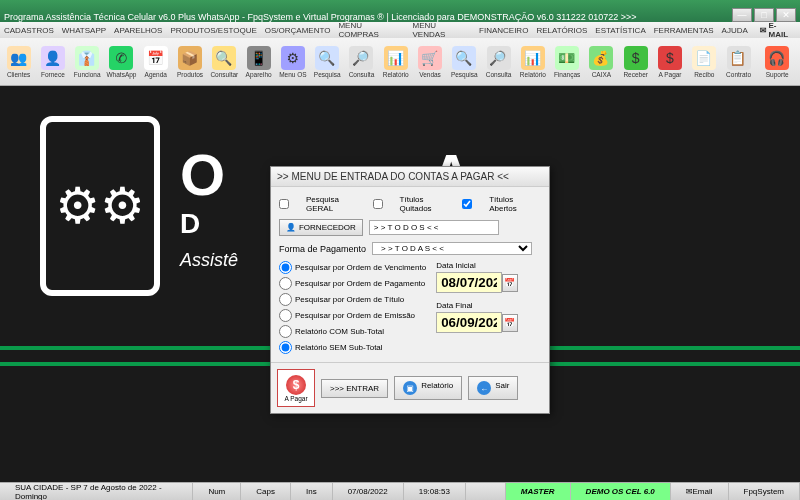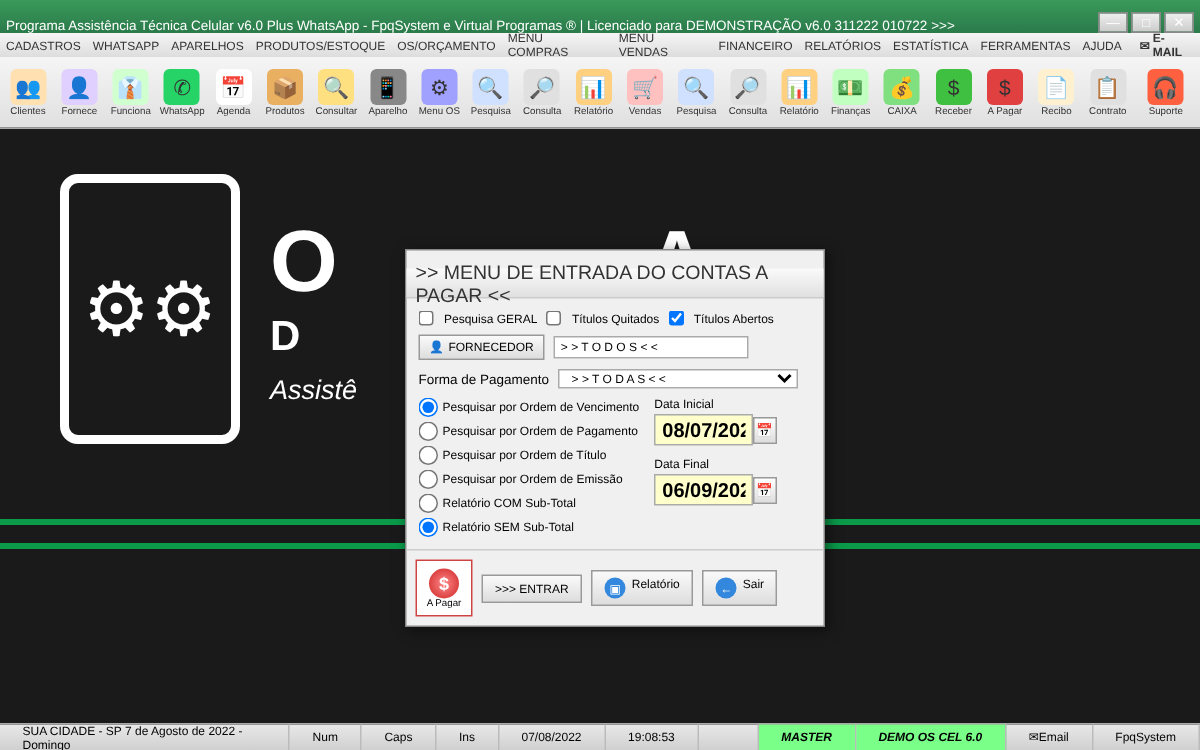--- a/index.html
+++ b/index.html
@@ -25,24 +25,24 @@
 .gears { color: #fff; font-size: 50px; }
 .brand-text { margin-left: 20px; color: #fff; }
 .brand-text .big { font-size: 58px; font-weight: bold; letter-spacing: 4px; }
 .brand-text .mid { font-size: 28px; font-weight: bold; }
 .brand-text .sub { font-size: 18px; font-style: italic; margin-top: 10px; }
 .green-line { position: absolute; left: 0; right: 0; height: 4px; background: #0a9a4a; }
 .green-line.l1 { top: 260px; }
 .green-line.l2 { top: 276px; }
 
 .dialog { position: absolute; left: 270px; top: 80px; width: 280px; background: #f0f0f0; border: 1px solid #888; box-shadow: 2px 2px 8px rgba(0,0,0,.5); font-size: 9px; }
-.dialog-title { height: 20px; background: linear-gradient(#fafafa,#e0e0e0); border-bottom: 1px solid #ccc; display: flex; align-items: center; padding: 0 6px; font-size: 13px; color: #333; margin-top: 12px; }
+.dialog-title { height: 20px; background: linear-gradient(#fafafa,#e0e0e0); border-bottom: 1px solid #ccc; display: flex; align-items: center; padding: 0 6px; font-size: 10px; color: #333; }
 .dialog-body { padding: 8px; }
 .row { display: flex; align-items: center; gap: 6px; margin-bottom: 6px; }
-.checkbox { display: flex; align-items: center; gap: 7px; font-size: 8px; }
+.checkbox { display: flex; align-items: center; gap: 17px; font-size: 8px; }
 .checkbox input { width: 10px; height: 10px; }
 .btn-forn { background: linear-gradient(#fafafa,#ddd); border: 1px solid #999; padding: 3px 6px; font-size: 8px; display: flex; align-items: center; gap: 3px; cursor: pointer; }
 .text-input { border: 1px solid #aaa; padding: 2px 4px; font-size: 8px; background: #fff; }
 .combo { border: 1px solid #aaa; padding: 0 4px; font-size: 8px; background: #fff; width: 160px; }
 .field-group { display: flex; gap: 6px; margin-bottom: 6px; }
 .field-col { display: flex; flex-direction: column; font-size: 8px; }
 .field-col .yellow { background: #ffffcc; border: 1px solid #aaa; padding: 2px; text-align: center; width: 68px; }
 .radio-section { display: flex; gap: 10px; margin-top: 4px; }
 .radio-col { display: flex; flex-direction: column; gap: 3px; font-size: 8px; }
 .radio-row { display: flex; align-items: center; gap: 3px; }

